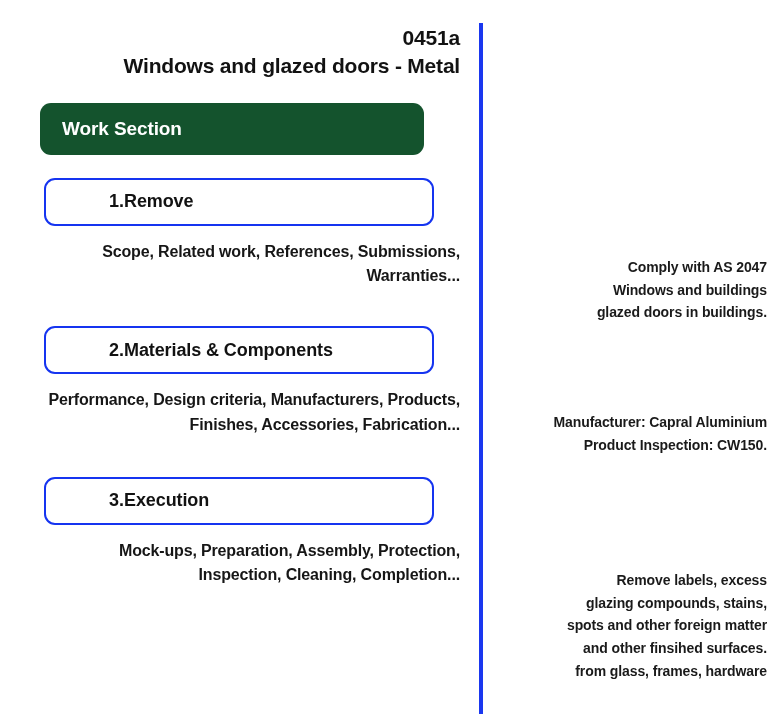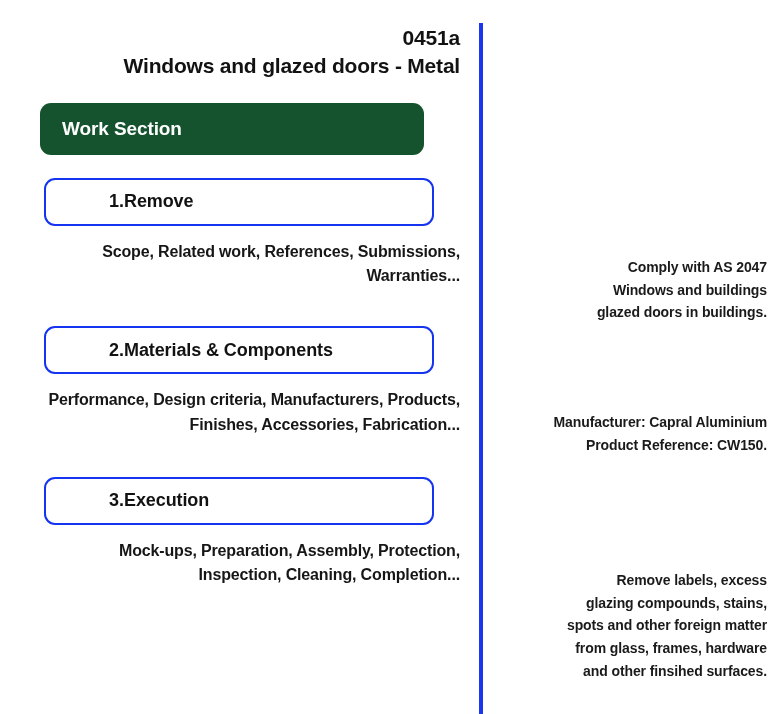--- a/index.html
+++ b/index.html
@@ -188,24 +188,24 @@
   </div>
 
   <div class="note note-1">
     <div>Comply with AS 2047</div>
     <div>Windows and buildings</div>
     <div>glazed doors in buildings.</div>
   </div>
 
   <div class="note note-2">
     <div>Manufacturer: Capral Aluminium</div>
-    <div>Product Reference: CW150.</div>
+    <div>Product Inspection: CW150.</div>
   </div>
 
   <div class="note note-3">
     <div>Remove labels, excess</div>
     <div>glazing compounds, stains,</div>
     <div>spots and other foreign matter</div>
+    <div>and other finsihed surfaces.</div>
     <div>from glass, frames, hardware</div>
-    <div>and other finsihed surfaces.</div>
   </div>
 
 </div>
 
 </body></html>

